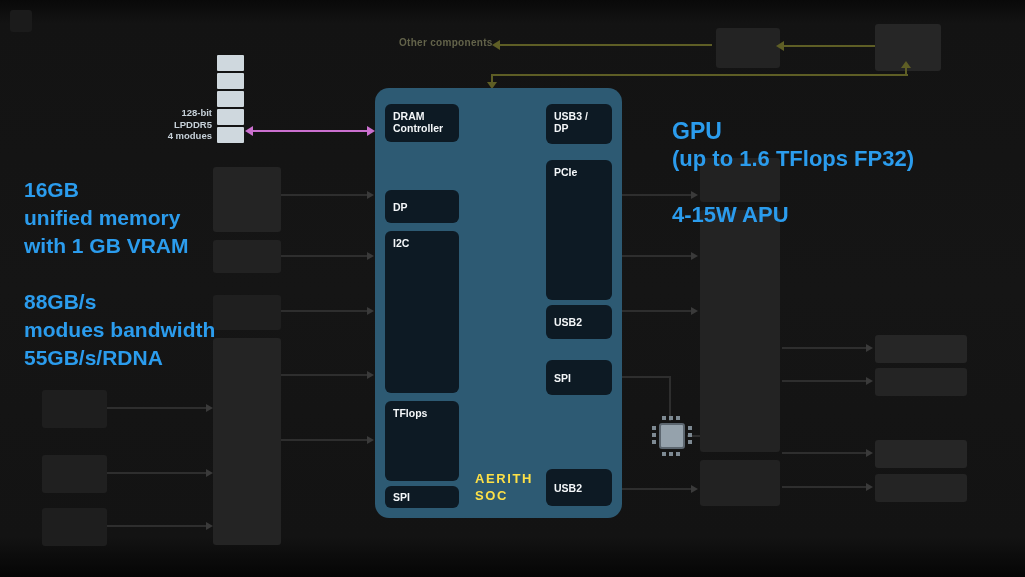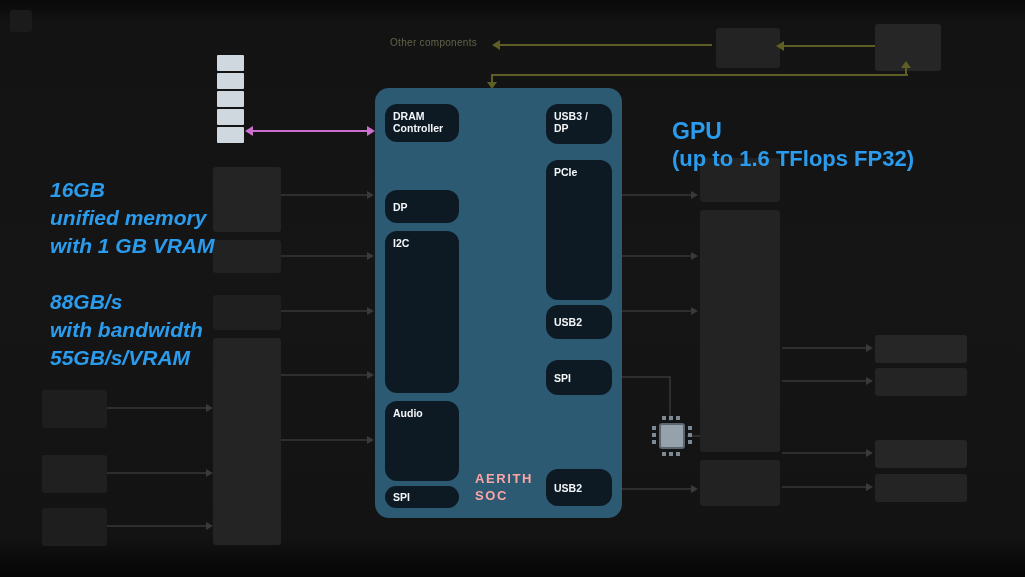--- a/index.html
+++ b/index.html
@@ -17,43 +17,43 @@
   .hl.olive,.vl.olive { background:var(--olive,#5e5e25); }
   
   .ar { position:absolute; width:0; height:0; border:4px solid transparent; }
   .ar.r  { border-left:7px solid #3a3a3a; border-right:0; }
   .ar.ol { border-right:8px solid var(--olive,#5e5e25); border-left:0; border-top:5px solid transparent; border-bottom:5px solid transparent; }
   .ar.od { border-top:7px solid var(--olive,#5e5e25); border-bottom:0; border-left:5px solid transparent; border-right:5px solid transparent; }
   .ar.ou { border-bottom:7px solid var(--olive,#5e5e25); border-top:0; border-left:5px solid transparent; border-right:5px solid transparent; }
   .ar.pl { border-right:8px solid var(--pink,#cb70cf); border-left:0; border-top:5px solid transparent; border-bottom:5px solid transparent; }
   .ar.pr { border-left:8px solid var(--pink,#cb70cf); border-right:0; border-top:5px solid transparent; border-bottom:5px solid transparent; }
 
-  .other-label { position:absolute; left:390px; top:37px; font-size:10px; font-weight:400;
+  .other-label { position:absolute; left:399px; top:37px; font-size:10px; font-weight:700;
                  color:#63634a; letter-spacing:.3px; }
 
   
   .module { position:absolute; left:217px; width:27px; height:16px;
             background:var(--module,#cfd8de); border-radius:1px; }
   .mem-label { position:absolute; left:136px; top:107px; width:76px; text-align:right;
                font-size:9.5px; line-height:11.5px; font-weight:700; color:#c6d0d8; }
 
   
   .soc { position:absolute; left:375px; top:88px; width:247px; height:430px;
          background:var(--soc,#2d5a73); border-radius:14px; }
-  .sb  { position:absolute; background:var(--soc_block,#0d1a24); border-radius:12px;
+  .sb  { position:absolute; background:var(--soc_block,#0d1a24); border-radius:6px;
          color:#f4f7f9; font-weight:700; font-size:10.5px; line-height:12px;
          padding:6px 8px; display:flex; align-items:center; }
   .sb.top    { align-items:flex-start; }
   .sb.bottom { align-items:flex-start; }
-  .soc-title { position:absolute; left:100px; top:382px; color:#fca5a5; font-size:13px;
+  .soc-title { position:absolute; left:100px; top:382px; color:#fde047; font-size:13px;
                font-weight:700; letter-spacing:1.6px; line-height:17px; }
 
   
   .note { position:absolute; color:var(--accent,#2b9ced); }
-  .note-left { left:50px; font-size:21px; line-height:28px; font-weight:700;font-style:italic; }
+  .note-left { left:24px; font-size:21px; line-height:28px; font-weight:700; }
   .note-right { left:672px; top:88px; font-size:22px; line-height:28px; font-weight:600; width:345px; }
   .note-right .hd { font-size:23px; font-weight:800; }
   .mt29 { margin-top:29px; } .mt28 { margin-top:28px; }
 
   
   .chip { position:absolute; left:657px; top:421px; width:30px; height:30px; }
   .chip .die  { position:absolute; left:2px; top:2px; right:2px; bottom:2px;
                 background:#95a2ac; border-radius:3px; border:2px solid #5c666f; }
   .chip .pins { position:absolute; }
   .chip .ph { height:20px; width:4px; top:5px;
@@ -144,50 +144,55 @@
     <div class="die"></div>
   </div>
 
   <div>
     <div class="module" style="top:55px"></div>
     <div class="module" style="top:73px"></div>
     <div class="module" style="top:91px"></div>
     <div class="module" style="top:109px"></div>
     <div class="module" style="top:127px"></div>
   </div>
+  <div class="mem-label">
+    <div>128-bit</div>
+    <div>LPDDR5</div>
+    <div>4 modues</div>
+  </div>
 
   <div>
     <div class="hl" style="left:253px;top:130px;width:115px;background:var(--pink,#cb70cf)"></div>
     <span class="ar pl" style="left:245px;top:126px"></span>
     <span class="ar pr" style="left:367px;top:126px"></span>
   </div>
 
   <div class="note note-left" style="top:176px">
     <div>16GB</div>
     <div>unified memory</div>
     <div>with 1 GB VRAM</div>
   </div>
   <div class="note note-left" style="top:288px">
     <div>88GB/s</div>
-    <div>with bandwidth</div>
-    <div>55GB/s/VRAM</div>
+    <div>modues bandwidth</div>
+    <div>55GB/s/RDNA</div>
   </div>
 
   <div class="soc">
     <div class="sb top" style="left:10px;top:16px;width:74px;height:38px">
         <span>DRAM Controller</span>
       </div>
     <div class="sb" style="left:10px;top:102px;width:74px;height:33px">
         <span>DP</span>
       </div>
     <div class="sb bottom" style="left:10px;top:143px;width:74px;height:162px">
         <span>I2C</span>
       </div>
     <div class="sb bottom" style="left:10px;top:313px;width:74px;height:80px">
-        <span>Audio</span>
+        <span>TFlops</span>
       </div>
     <div class="sb" style="left:10px;top:398px;width:74px;height:22px">
         <span>SPI</span>
       </div>
 
     <div class="sb top" style="left:171px;top:16px;width:66px;height:40px">
       <span>
         <span style="display:block">USB3 /</span>
         <span style="display:block">DP</span>
       </span>
@@ -211,15 +216,16 @@
     </div>
   </div>
 
   <div class="note note-right">
     <div>
     </div>
     <div class="mt29">
       <div class="hd">GPU</div>
       <div>(up to 1.6 TFlops FP32)</div>
     </div>
+    <div class="mt28">4-15W APU</div>
   </div>
 
 </div>
 
 </body></html>

